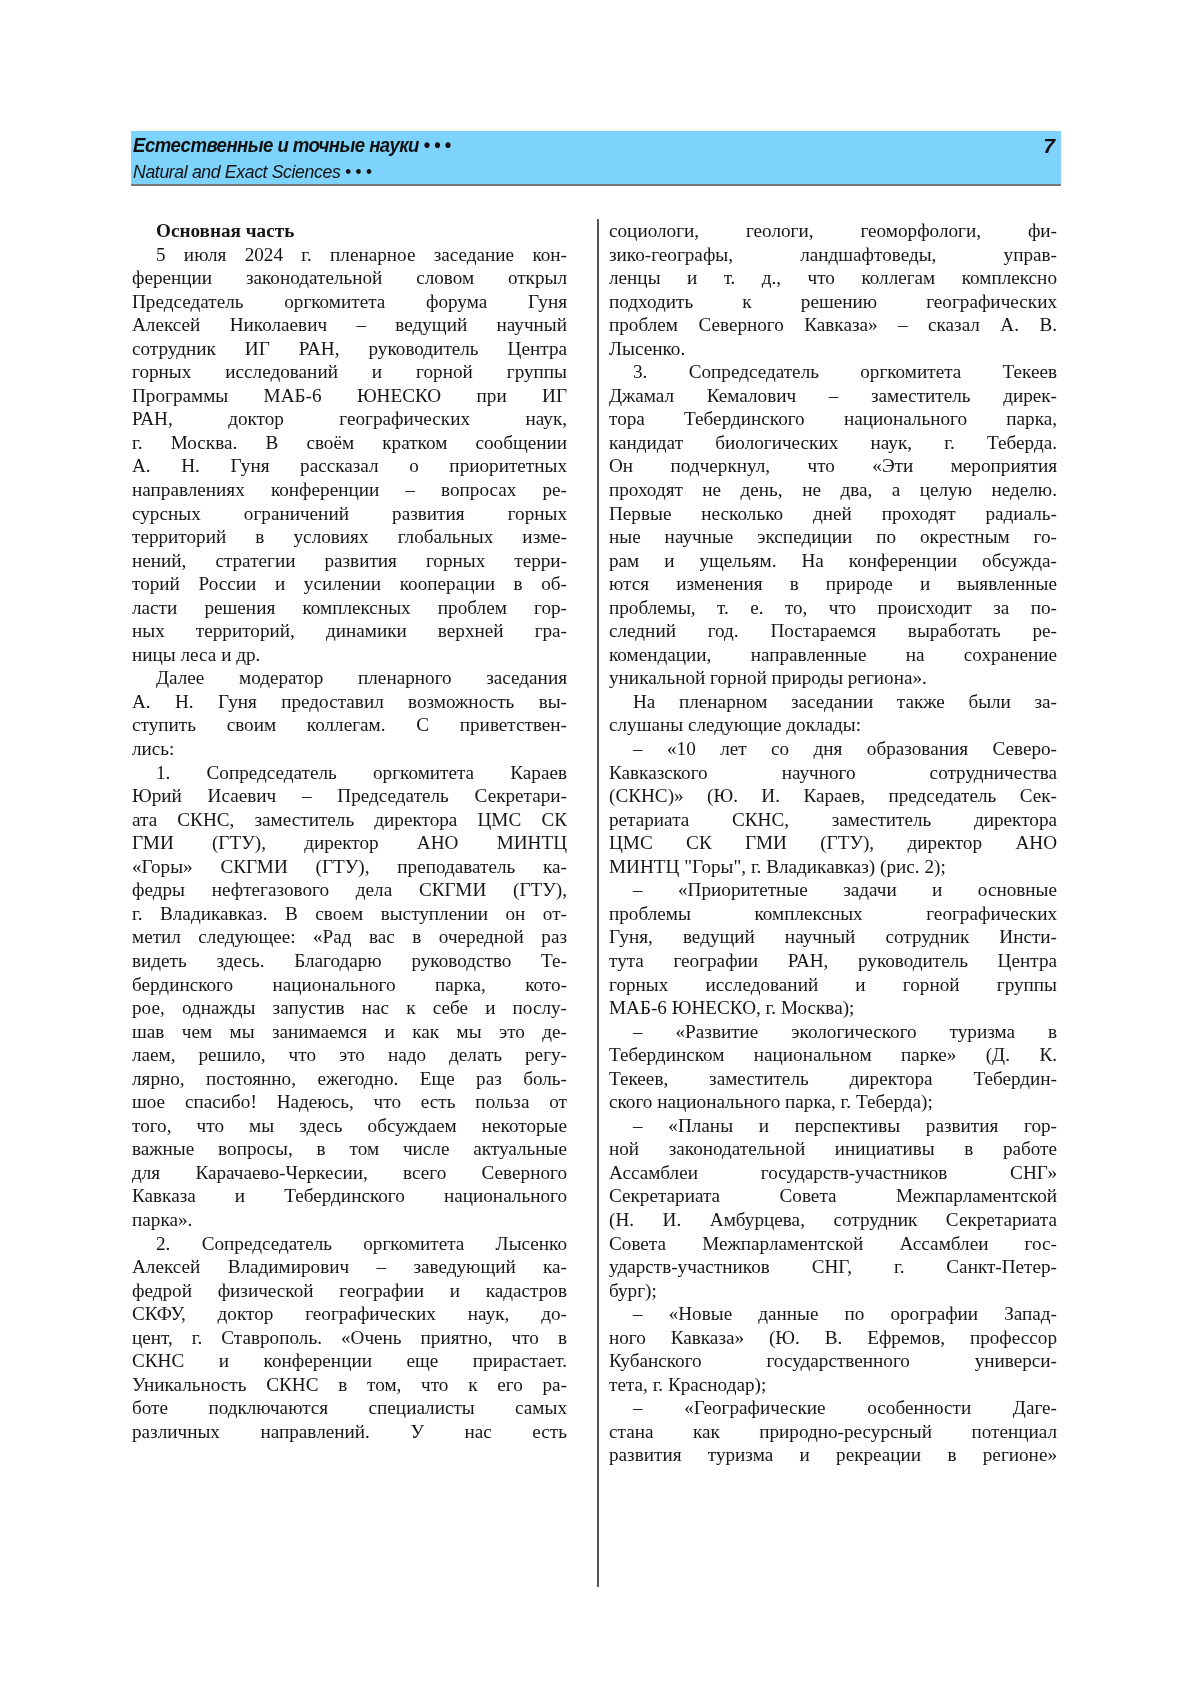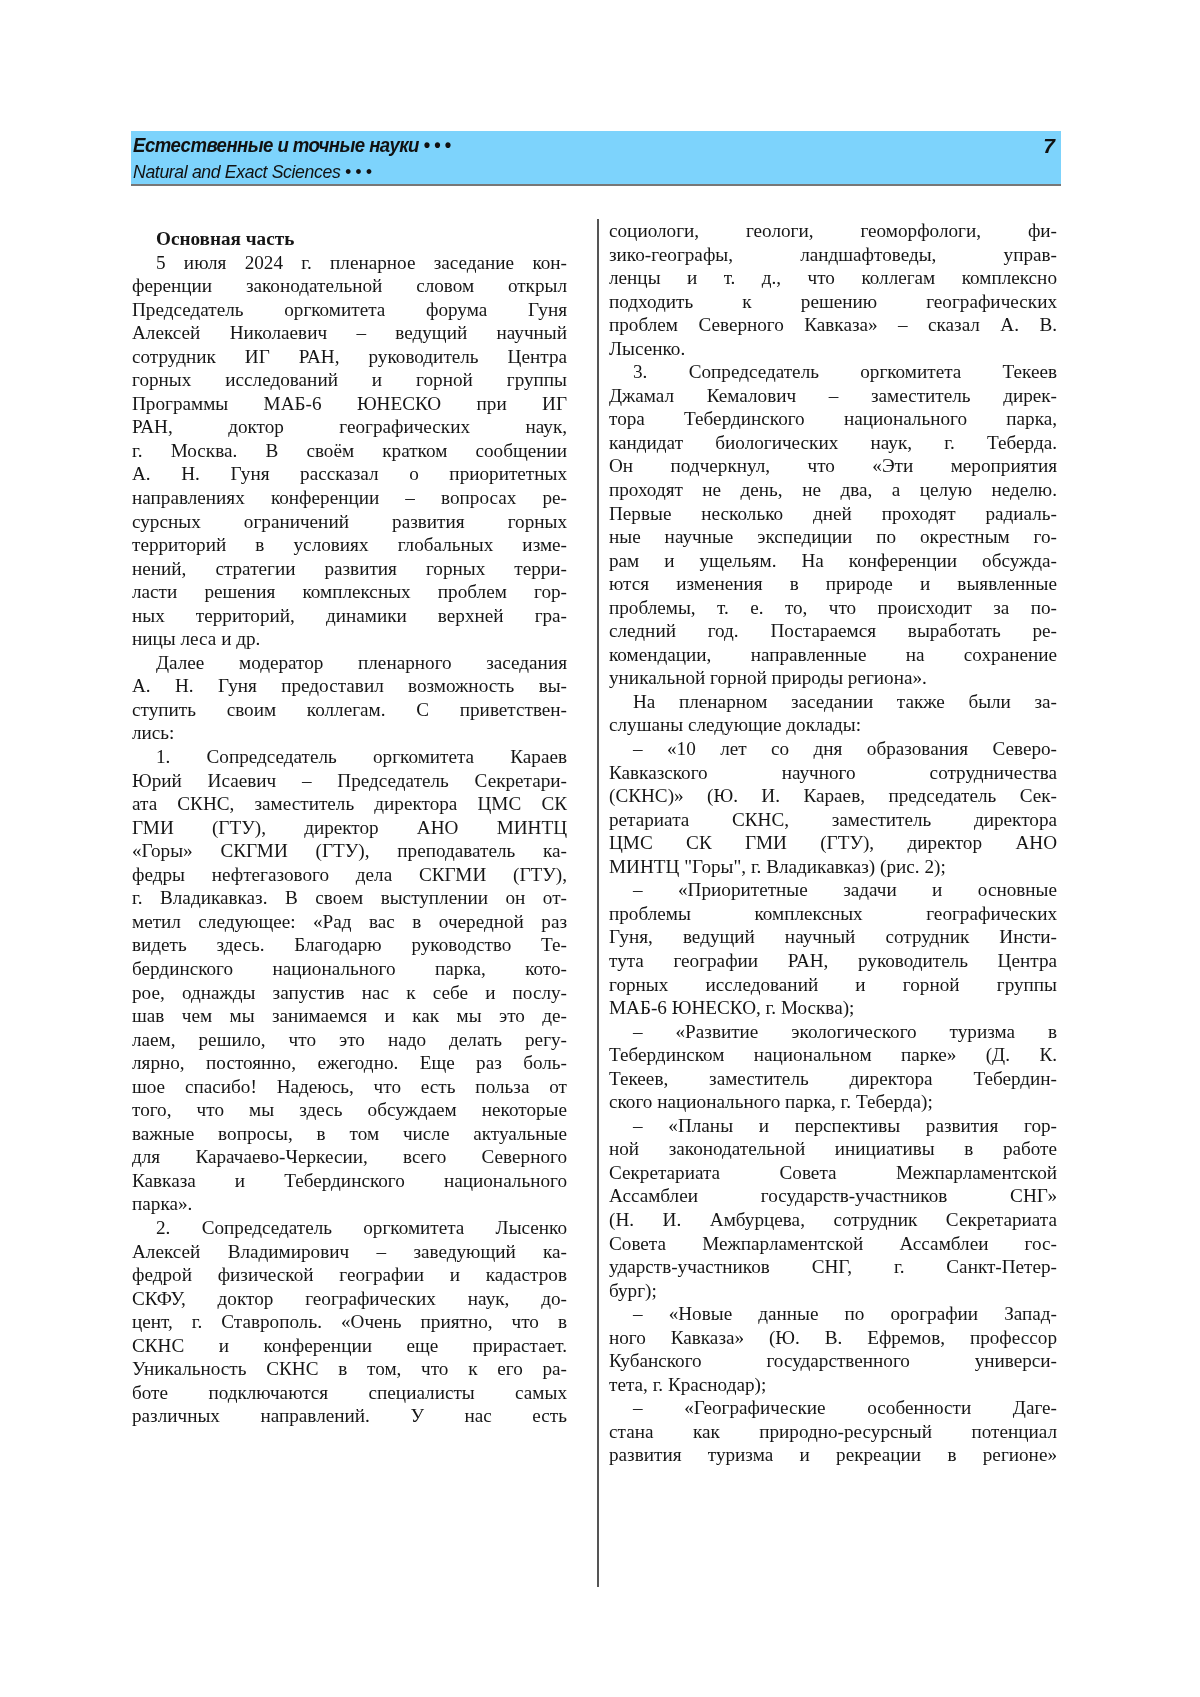--- a/index.html
+++ b/index.html
@@ -15,21 +15,21 @@
   .h-num { position: absolute; right: 6px; top: 3px; font-size: 21px; font-weight: bold; }
   .col {
     position: absolute; top: 219px;
     font-family: "Liberation Serif", serif; font-size: 19.2px; color: #161616;
   }
   .col-left { left: 132px; width: 435px; }
   .col-right { left: 609px; width: 448px; }
   .ln { height: 23.55px; line-height: 23.55px; white-space: nowrap; text-align: justify; text-align-last: justify; overflow: visible; }
   .ln.last { text-align-last: left; }
   .ln.ind { padding-left: 24px; }
-  .ln.bold { font-weight: bold; margin-top: 8px; }
+  .ln.bold { font-weight: bold; }
   .divider { position: absolute; left: 597px; top: 219px; width: 2px; height: 1368px; background: #555; }
 </style>
 </head>
 <body>
 
 <div class="header">
   <span class="h-ru">Естественные и точные науки • • •</span>
   <span class="h-en">Natural and Exact Sciences • • •</span>
   <span class="h-num">7</span>
 </div>
@@ -43,20 +43,21 @@
     <div class="ln ">сотрудник ИГ РАН, руководитель Центра</div>
     <div class="ln ">горных исследований и горной группы</div>
     <div class="ln ">Программы МАБ-6 ЮНЕСКО при ИГ</div>
     <div class="ln ">РАН, доктор географических наук,</div>
     <div class="ln ">г. Москва. В своём кратком сообщении</div>
     <div class="ln ">А. Н. Гуня рассказал о приоритетных</div>
     <div class="ln ">направлениях конференции – вопросах ре-</div>
     <div class="ln ">сурсных ограничений развития горных</div>
     <div class="ln ">территорий в условиях глобальных изме-</div>
     <div class="ln ">нений, стратегии развития горных терри-</div>
+    <div class="ln ">торий России и усилении кооперации в об-</div>
     <div class="ln ">ласти решения комплексных проблем гор-</div>
     <div class="ln ">ных территорий, динамики верхней гра-</div>
     <div class="ln last">ницы леса и др.</div>
     <div class="ln ind">Далее модератор пленарного заседания</div>
     <div class="ln ">А. Н. Гуня предоставил возможность вы-</div>
     <div class="ln ">ступить своим коллегам. С приветствен-</div>
     <div class="ln last">лись:</div>
     <div class="ln ind">1. Сопредседатель оргкомитета Караев</div>
     <div class="ln ">Юрий Исаевич – Председатель Секретари-</div>
     <div class="ln ">ата СКНС, заместитель директора ЦМС СК</div>
@@ -122,22 +123,22 @@
     <div class="ln ">Гуня, ведущий научный сотрудник Инсти-</div>
     <div class="ln ">тута географии РАН, руководитель Центра</div>
     <div class="ln ">горных исследований и горной группы</div>
     <div class="ln last">МАБ-6 ЮНЕСКО, г. Москва);</div>
     <div class="ln ind">– «Развитие экологического туризма в</div>
     <div class="ln ">Тебердинском национальном парке» (Д. К.</div>
     <div class="ln ">Текеев, заместитель директора Тебердин-</div>
     <div class="ln last">ского национального парка, г. Теберда);</div>
     <div class="ln ind">– «Планы и перспективы развития гор-</div>
     <div class="ln ">ной законодательной инициативы в работе</div>
+    <div class="ln ">Ассамблеи государств-участников СНГ»</div>
     <div class="ln ">Секретариата Совета Межпарламентской</div>
-    <div class="ln ">Ассамблеи государств-участников СНГ»</div>
     <div class="ln ">(Н. И. Амбурцева, сотрудник Секретариата</div>
     <div class="ln ">Совета Межпарламентской Ассамблеи гос-</div>
     <div class="ln ">ударств-участников СНГ, г. Санкт-Петер-</div>
     <div class="ln last">бург);</div>
     <div class="ln ind">– «Новые данные по орографии Запад-</div>
     <div class="ln ">ного Кавказа» (Ю. В. Ефремов, профессор</div>
     <div class="ln ">Кубанского государственного универси-</div>
     <div class="ln last">тета, г. Краснодар);</div>
     <div class="ln ind">– «Географические особенности Даге-</div>
     <div class="ln ">стана как природно-ресурсный потенциал</div>

